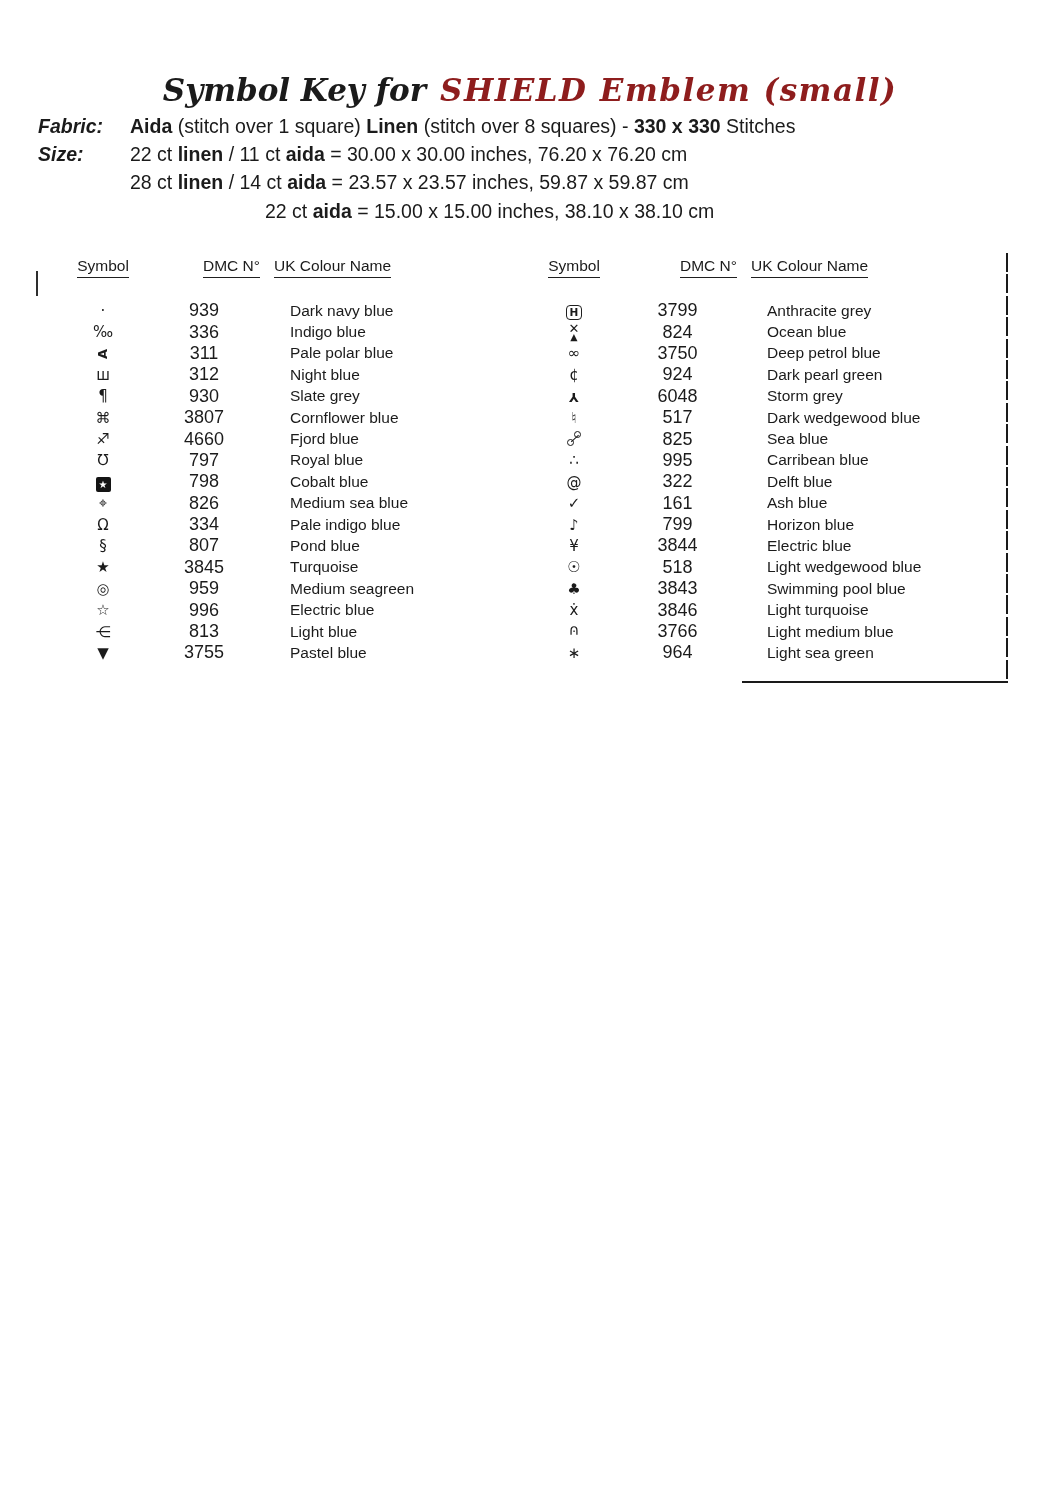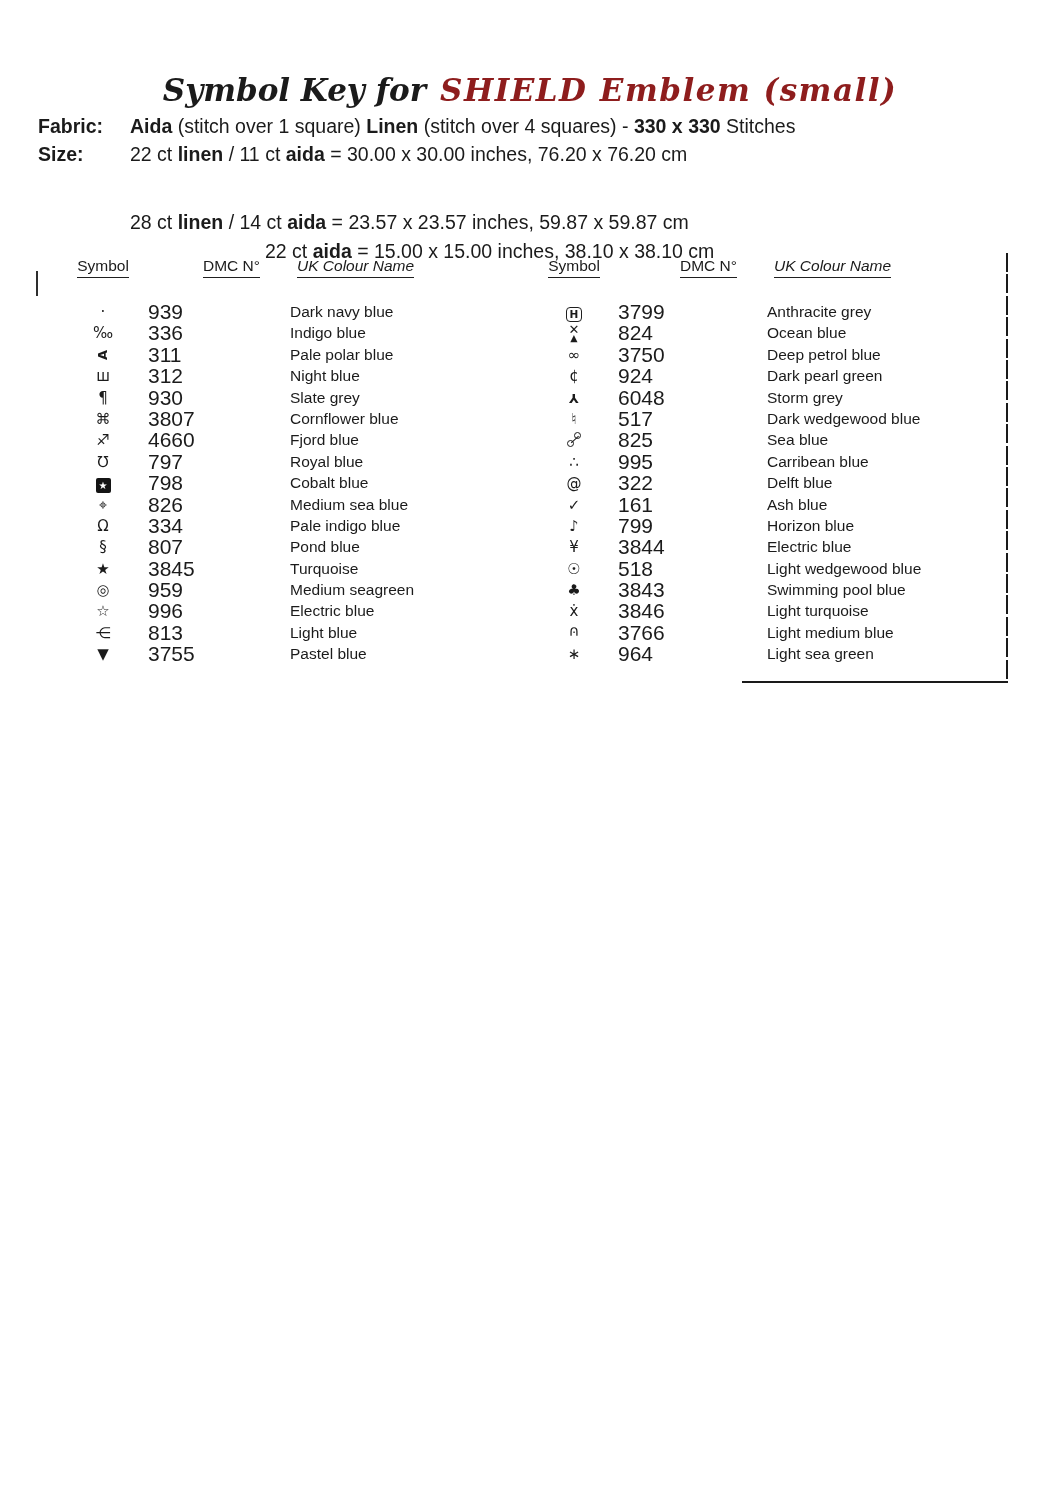--- a/index.html
+++ b/index.html
@@ -10,37 +10,37 @@
   }
   
   .title{
     position:absolute;top:70px;left:0;width:100%;text-align:center;
     font-family:"DejaVu Serif",serif;font-style:italic;font-weight:bold;
     font-size:31px;line-height:40px;white-space:nowrap;
   }
   .title .emblem{letter-spacing:1.5px;margin-left:14px;}
   
   .info{position:absolute;left:38px;top:112px;font-size:19.5px;line-height:28.2px;}
-  .line-label{display:inline-block;width:92px;font-weight:bold;}
+  .line-label{display:inline-block;width:92px;font-weight:bold;font-style:italic;}
   .b{font-weight:bold;}
   .ind-2{padding-left:227px;}
-  .ind-1{padding-left:92px;margin-top:40px;}
+  .ind-1{padding-left:92px;}
   
   .ktable{position:absolute;top:256px;}
   .tleft{left:58px;width:424px;--c1:90px;--c2:112px;}
   .tright{left:530px;width:478px;--c1:88px;--c2:119px;}
   .khead{display:grid;grid-template-columns:var(--c1) var(--c2) 1fr;font-size:15.5px;line-height:20px;}
   .khead .h{border-bottom:1.7px solid #1f1f1f;padding-bottom:1px;}
   .h-sym{justify-self:center;}
   .h-dmc{justify-self:end;}
-  .h-name{justify-self:start;margin-left:37px;font-style:italic;}
+  .h-name{justify-self:start;margin-left:14px;}
   .krows{margin-top:22px;}
   .krow{display:grid;grid-template-columns:var(--c1) var(--c2) 1fr;height:21.4px;align-items:center;}
   .c-sym{text-align:center;font-family:"DejaVu Sans","DejaVu Sans Mono",sans-serif;font-size:15px;line-height:18px;}
-  .c-dmc{text-align:left;font-size:21px;}
+  .c-dmc{text-align:center;font-size:18px;}
   .c-name{padding-left:30px;font-size:15.5px;white-space:nowrap;}
   
   .sym-rot{display:inline-block;font-size:13px;font-weight:600;}
   .sym-inverse{display:inline-block;width:15px;height:15px;line-height:16px;background:#141414;color:#fff;
     font-size:10px;border-radius:2px;text-align:center;vertical-align:-2px;}
   .sym-boxed{display:inline-block;min-width:12px;height:13px;line-height:12px;border:1.4px solid #1f1f1f;
     border-radius:4px;font-size:10.5px;font-weight:600;text-align:center;padding:0 1px;vertical-align:-1px;}
   .sym-stack{display:inline-block;position:relative;width:17px;height:17px;vertical-align:-3px;}
   .st-a{position:absolute;left:0;right:0;top:-3px;font-size:13px;line-height:17px;text-align:center;}
   .st-b{position:absolute;left:0;right:0;bottom:-2px;font-size:9.5px;line-height:10px;text-align:center;}
@@ -61,21 +61,21 @@
 <body>
 
 <div class="page">
 
   <div class="title">
     <span>Symbol Key for</span><span class="emblem" style="color: rgb(142, 29, 29);">SHIELD Emblem (small)</span>
   </div>
 
   <div class="info">
     <div>
-      <span class="line-label">Fabric:</span><span id="fabric-segs"><span class="b">Aida</span><span>  (stitch over 1 square)   </span><span class="b">Linen</span><span>  (stitch over 4 squares) -  </span><span class="b">330 x 330</span><span> Stitches</span></span>
+      <span class="line-label">Fabric:</span><span id="fabric-segs"><span class="b">Aida</span><span>  (stitch over 1 square)   </span><span class="b">Linen</span><span>  (stitch over 8 squares) -  </span><span class="b">330 x 330</span><span> Stitches</span></span>
     </div>
     <div id="size-lines">
         <div><span class="line-label">Size:</span><span>22 ct </span><span class="b">linen</span><span> / 11 ct </span><span class="b">aida</span><span> = 30.00 x 30.00 inches, 76.20 x 76.20 cm</span></div>
         <div class="ind-1"><span>28 ct </span><span class="b">linen</span><span> / 14 ct </span><span class="b">aida</span><span> = 23.57 x 23.57 inches, 59.87 x 59.87 cm</span></div>
         <div class="ind-2"><span>22 ct </span><span class="b">aida</span><span> = 15.00 x 15.00 inches, 38.10 x 38.10 cm</span></div>
       </div>
   </div>
 
   <div class="ktable tleft">
     <div class="khead">

